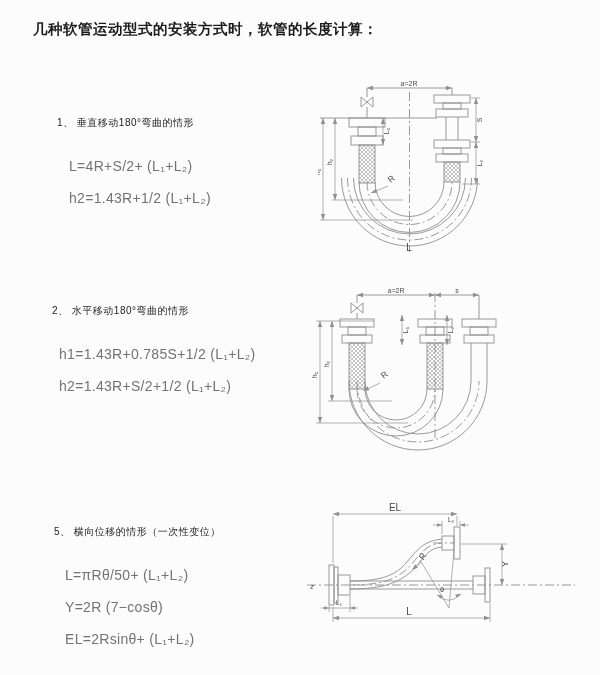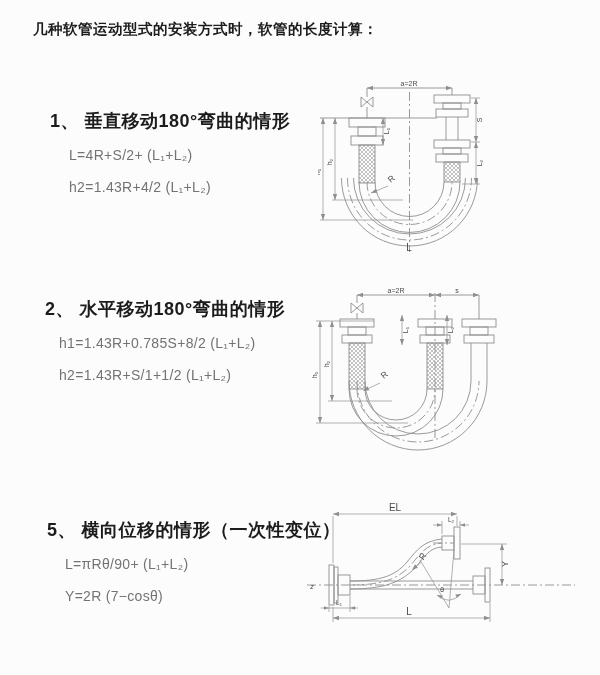--- a/index.html
+++ b/index.html
@@ -8,22 +8,22 @@
     font-family:"Liberation Sans","DejaVu Sans",sans-serif;
     color:#1c1c1c;overflow:hidden;
   }
   .page{position:relative;width:532px;height:675px;background:#fcfcfc;}
   .doc-title{
     position:absolute;left:33px;top:20px;
     font-size:14.5px;font-weight:bold;letter-spacing:0.5px;
   }
   .sec{position:absolute;}
   .sec-heading{
-    font-size:18px;font-weight:bold;letter-spacing:0.5px;
-    height:22px;margin:5px;
+    font-size:10px;font-weight:normal;letter-spacing:0.5px;
+    height:22px;margin:12px;
   }
   .formulas{margin-top:8px;}
   .formula{
     font-size:14px;line-height:32px;letter-spacing:0.3px;
     color:#737373;white-space:pre;
   }
   .sec1{left:45px;top:104px;} .sec1 .formulas{margin-left:24px;}
   .sec2{left:40px;top:292px;} .sec2 .formulas{margin-left:19px;}
   .sec3{left:42px;top:513px;} .sec3 .formulas{margin-left:23px;}
   .diag{position:absolute;}
@@ -33,37 +33,38 @@
 <body>
 
 <div class="page">
 
   <div class="doc-title">几种软管运动型式的安装方式时，软管的长度计算：</div>
 
   <div class="sec sec1">
     <h2 class="sec-heading">1、 垂直移动180°弯曲的情形</h2>
     <div class="formulas">
       <div class="formula">L=4R+S/2+ (L₁+L₂)</div>
-      <div class="formula">h2=1.43R+4/2 (L₁+L₂)</div>
+      <div class="formula">h2=1.43R+1/2 (L₁+L₂)</div>
     </div>
   </div>
 
   <div class="sec sec2">
     <h2 class="sec-heading">2、 水平移动180°弯曲的情形</h2>
     <div class="formulas">
-      <div class="formula">h1=1.43R+0.785S+8/2 (L₁+L₂)</div>
-      <div class="formula">h2=1.43R+S/1+1/2 (L₁+L₂)</div>
+      <div class="formula">h1=1.43R+0.785S+1/2 (L₁+L₂)</div>
+      <div class="formula">h2=1.43R+S/2+1/2 (L₁+L₂)</div>
     </div>
   </div>
 
   <div class="sec sec3">
     <h2 class="sec-heading">5、 横向位移的情形（一次性变位）</h2>
     <div class="formulas">
-      <div class="formula">L=πRθ/90+ (L₁+L₂)</div>
+      <div class="formula">L=πRθ/50+ (L₁+L₂)</div>
       <div class="formula">Y=2R (7−cosθ)</div>
+      <div class="formula">EL=2Rsinθ+ (L₁+L₂)</div>
     </div>
   </div>
 
   <svg class="diag" style="left:318px;top:76px" width="262" height="180" viewBox="0 0 262 180">
     <defs>
       <pattern id="xh" width="4" height="4" patternUnits="userSpaceOnUse">
         <path d="M0,4 L4,0 M0,0 L4,4" stroke="#9a9a9a" stroke-width="0.6" fill="none"></path>
       </pattern>
     </defs>
     <g stroke="#8f8f8f" fill="none" stroke-width="0.9">

